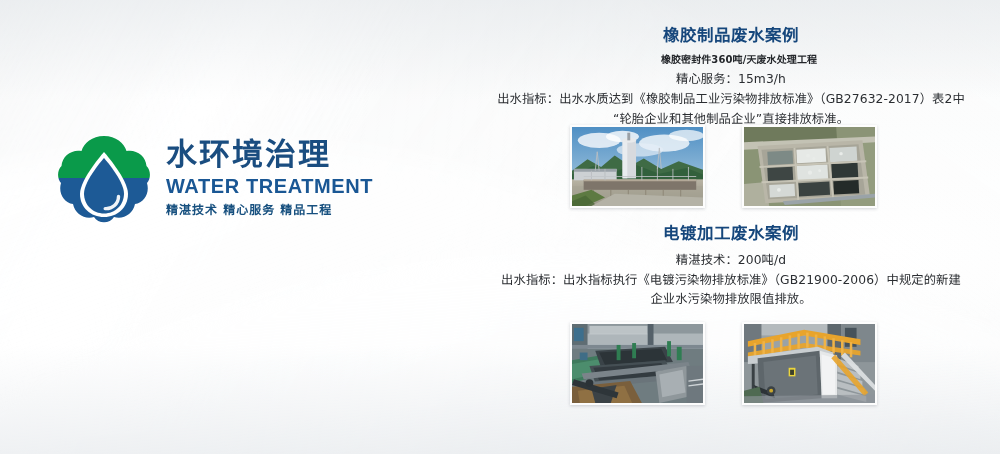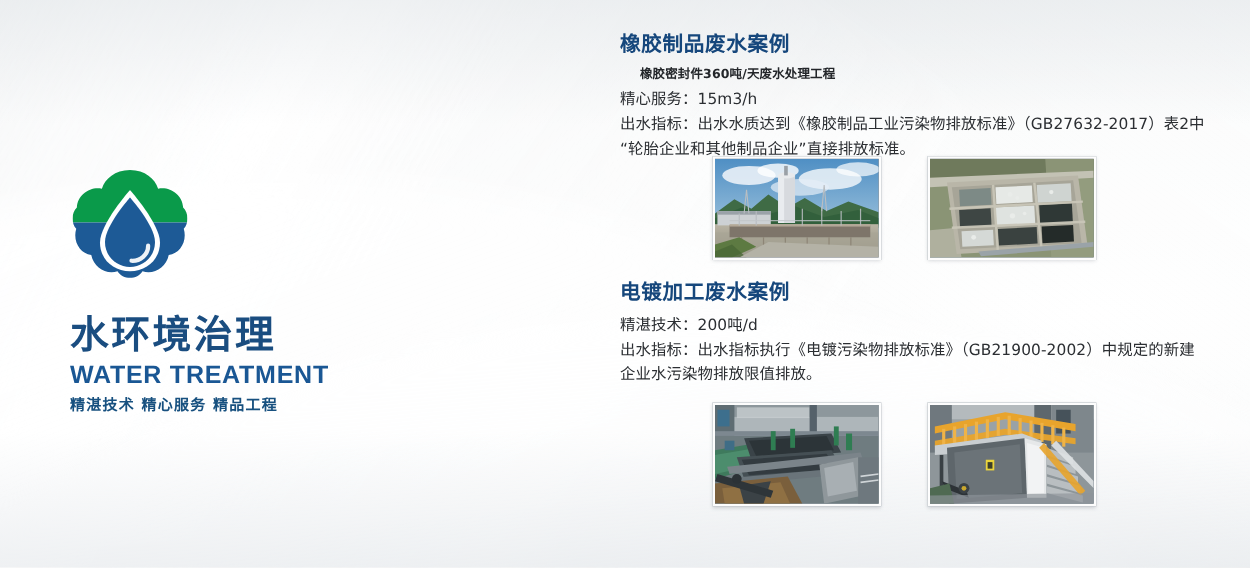--- a/index.html
+++ b/index.html
@@ -74,42 +74,42 @@
     filter:blur(18px);
   }
   .vign{
     position:absolute;inset:0;
     background:linear-gradient(to bottom,rgba(226,230,233,.55) 0%,rgba(255,255,255,0) 22%,rgba(255,255,255,0) 76%,rgba(224,228,232,.5) 100%);
   }
 
   
   #logo-block{
     position:absolute;left:56px;top:132px;
-    display:flex;align-items:flex-start;gap:14px;flex-direction:column;
+    display:flex;align-items:flex-start;gap:14px;
   }
   #logo-mark{width:96px;height:100px;flex:0 0 auto;}
   #logo-text{padding-top:6px;}
   .logo-cn{
     font-size:31px;font-weight:700;letter-spacing:2px;
     color:#1a4d80;line-height:1.08;
     font-family:"DejaVu Sans","Liberation Sans",sans-serif;
   }
   .logo-en{
     font-size:20px;font-weight:700;letter-spacing:.6px;
     color:#1a5794;line-height:1.25;margin-top:3px;
     font-family:"Liberation Sans",sans-serif;
   }
   .logo-slogan{
     font-size:12px;font-weight:700;letter-spacing:1px;
     color:#17507f;line-height:1.3;margin-top:4px;
     font-family:"DejaVu Sans","Liberation Sans",sans-serif;
   }
 
   
-  .case{position:absolute;left:496px;width:470px;}
+  .case{position:absolute;left:496px;width:470px;text-align:center;}
   #case-1{top:26px;}
   #case-2{top:224px;}
   .case-title{
     font-size:16.5px;font-weight:700;color:#16477c;
     letter-spacing:.5px;line-height:1.25;margin:0 0 6px 0;
     font-family:"DejaVu Sans","Liberation Sans",sans-serif;
   }
   .case-sub{
     font-size:10px;font-weight:700;color:#23262a;
     letter-spacing:.1px;line-height:1.35;margin:0 0 4px 16px;
@@ -306,21 +306,21 @@
         </g>
 
         <path d="M40 78 L135 70 L135 74 L42 82 Z" fill="#9aa3a8"></path>
       </svg>
     </div>
   </div>
 
   <div class="case" id="case-2">
     <h2 class="case-title">电镀加工废水案例</h2>
     <p class="case-line">精湛技术：200吨/d</p>
-    <p class="case-line">出水指标：出水指标执行《电镀污染物排放标准》（GB21900-2002）中规定的新建企业水污染物排放限值排放。</p>
+    <p class="case-line">出水指标：出水指标执行《电镀污染物排放标准》（GB21900-2006）中规定的新建企业水污染物排放限值排放。</p>
   </div>
 
   <div class="case-photos" id="photos-2">
     <div class="photo">
       <svg viewBox="0 0 135 83" preserveAspectRatio="none" xmlns="http://www.w3.org/2000/svg">
         <rect width="135" height="83" fill="#6f7c80"></rect>
 
         <rect x="0" y="0" width="135" height="26" fill="#aeb6ba"></rect>
         <rect x="0" y="0" width="135" height="10" fill="#8d979c"></rect>
         <rect x="18" y="2" width="60" height="9" fill="#c8ced1" opacity=".8"></rect>

